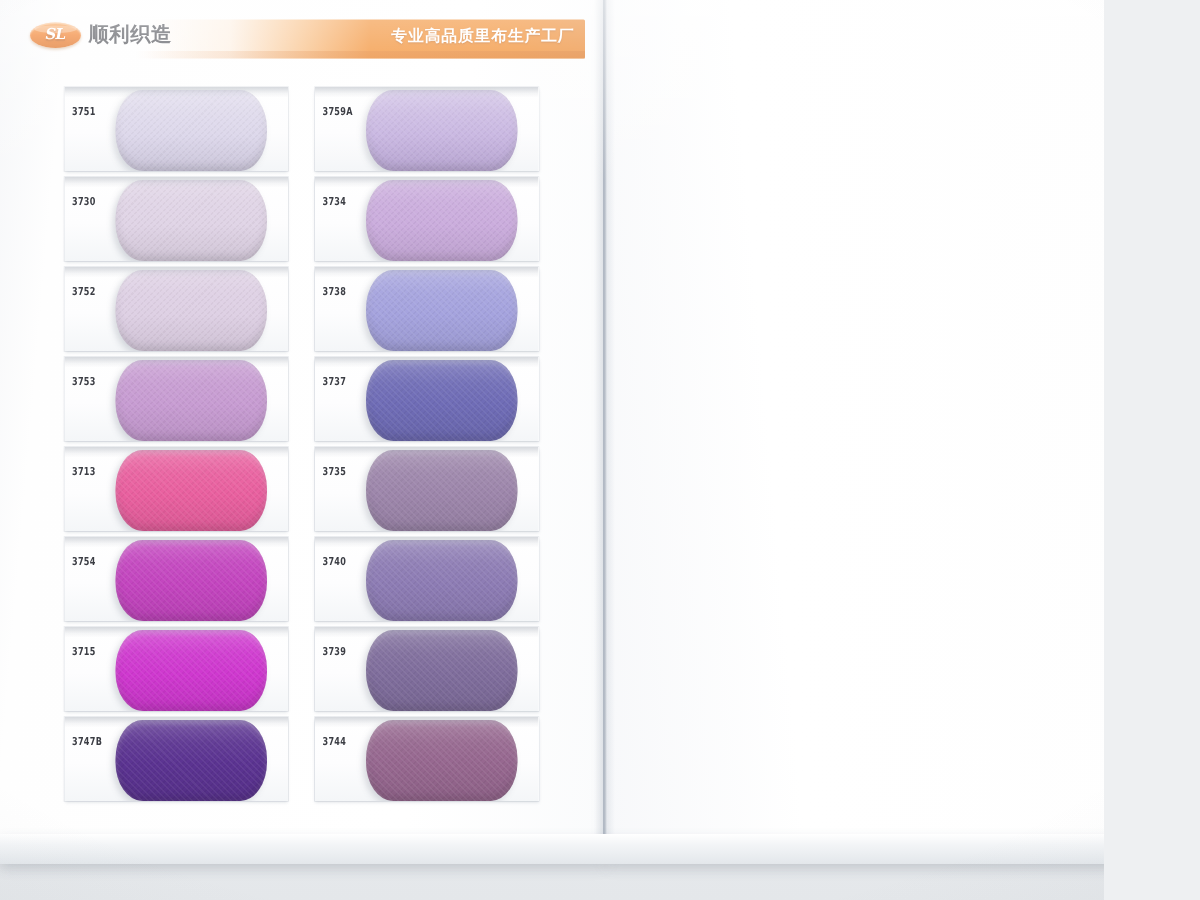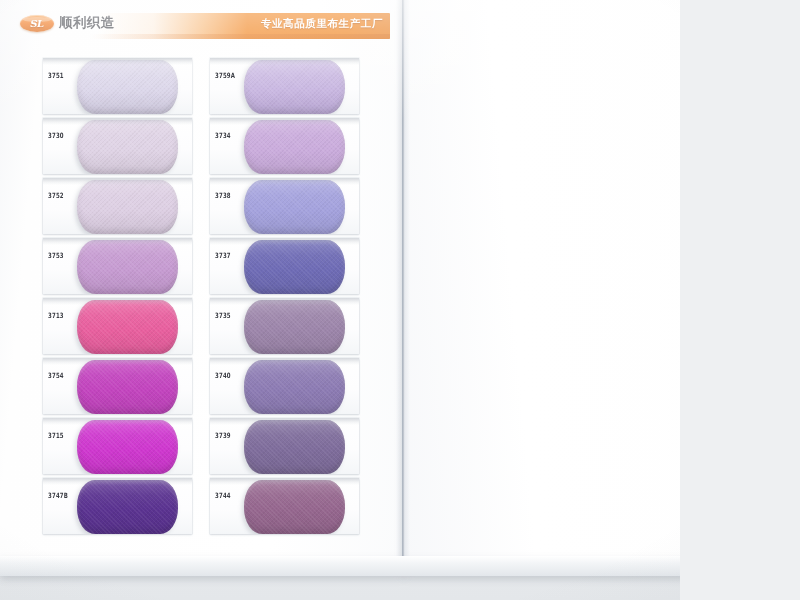--- a/index.html
+++ b/index.html
@@ -1,21 +1,21 @@
 <!DOCTYPE html>
 <html><head>
 <meta charset="utf-8">
 <style>
   html,body{margin:0;padding:0;}
   body{
     width:800px;height:600px;overflow:hidden;
     font-family:"Liberation Sans", sans-serif;
     background:#eef0f2;
   }
-  #stage{position:relative;width:680px;height:600px;overflow:hidden;
+  #stage{position:relative;width:736px;height:600px;overflow:hidden;
     background:linear-gradient(180deg,#e9ebee 0%,#eef0f2 40%,#f2f3f5 78%,#e8eaed 100%);}
 
   
   .backdrop{position:absolute;inset:0;
     background:
       radial-gradient(120% 80% at 50% 15%, rgba(255,255,255,.95) 0%, rgba(255,255,255,0) 60%),
       linear-gradient(180deg,#e6e9ec 0%,#f0f1f3 55%,#e4e7ea 100%);}
 
   
   .book{position:absolute;left:0;top:0;width:800px;height:575px;}

